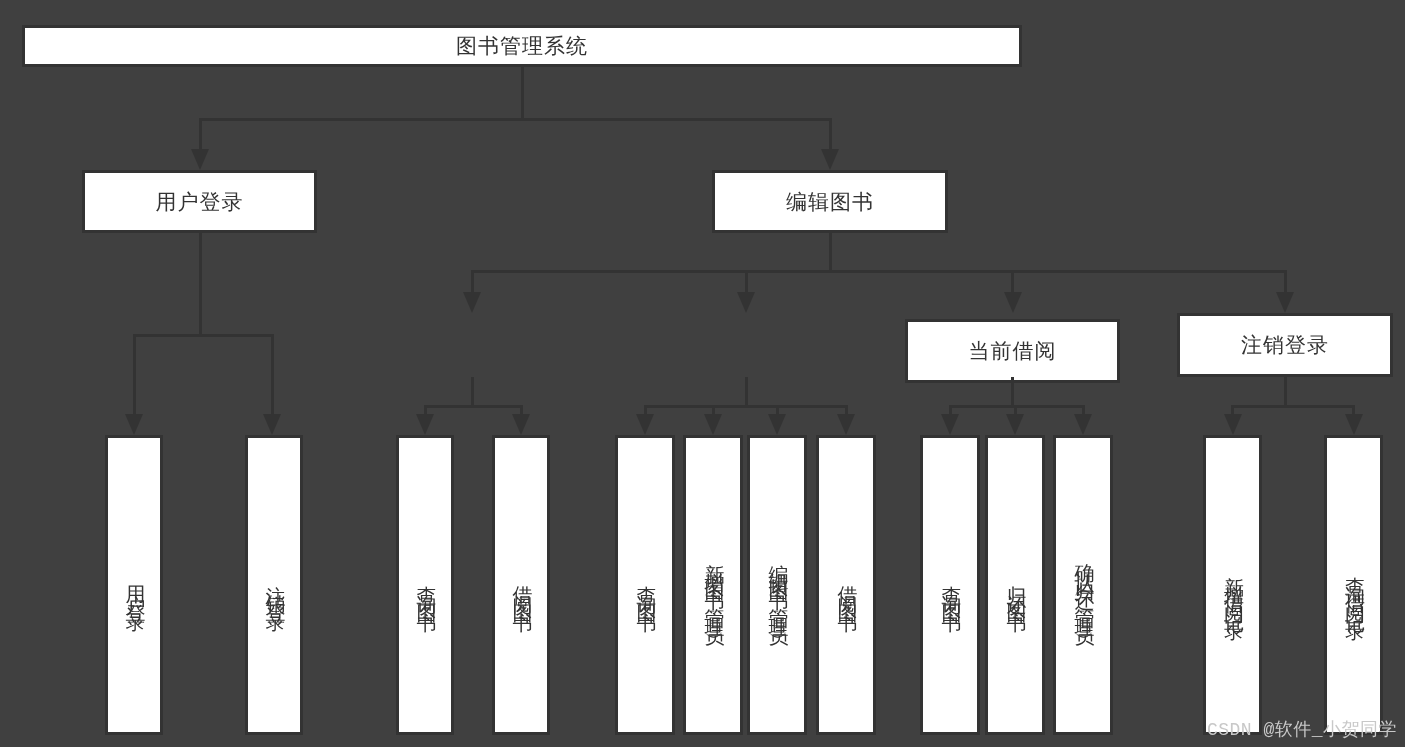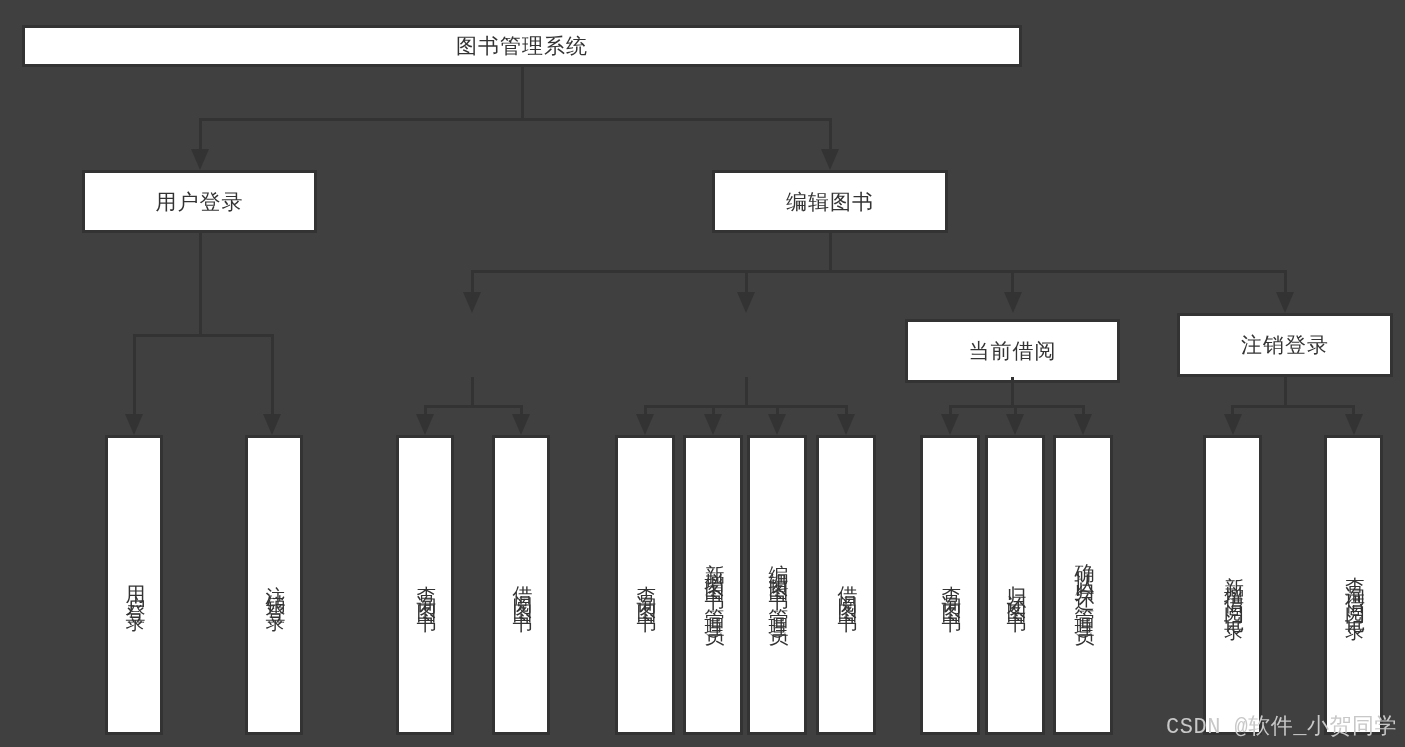--- a/index.html
+++ b/index.html
@@ -18,21 +18,21 @@
     padding-top:6px;
   }
   .line{position:absolute;background:#333333;}
   .arrow{
     position:absolute;width:0;height:0;
     border-left:9px solid transparent;border-right:9px solid transparent;
     border-top:21px solid #333333;
   }
   #watermark{
     position:absolute;right:8px;bottom:6px;z-index:5;
-    font-size:22px;color:#c8c8c8;letter-spacing:0.5px;
+    font-size:18px;color:#c8c8c8;letter-spacing:0.5px;
   }
 </style>
 </head>
 <body>
 
 <div id="stage">
 
   <div class="box" style="left:22px;top:25px;width:1000px;height:42px">图书管理系统</div>
 
   <div class="box" style="left:82px;top:170px;width:235px;height:63px">用户登录</div>

